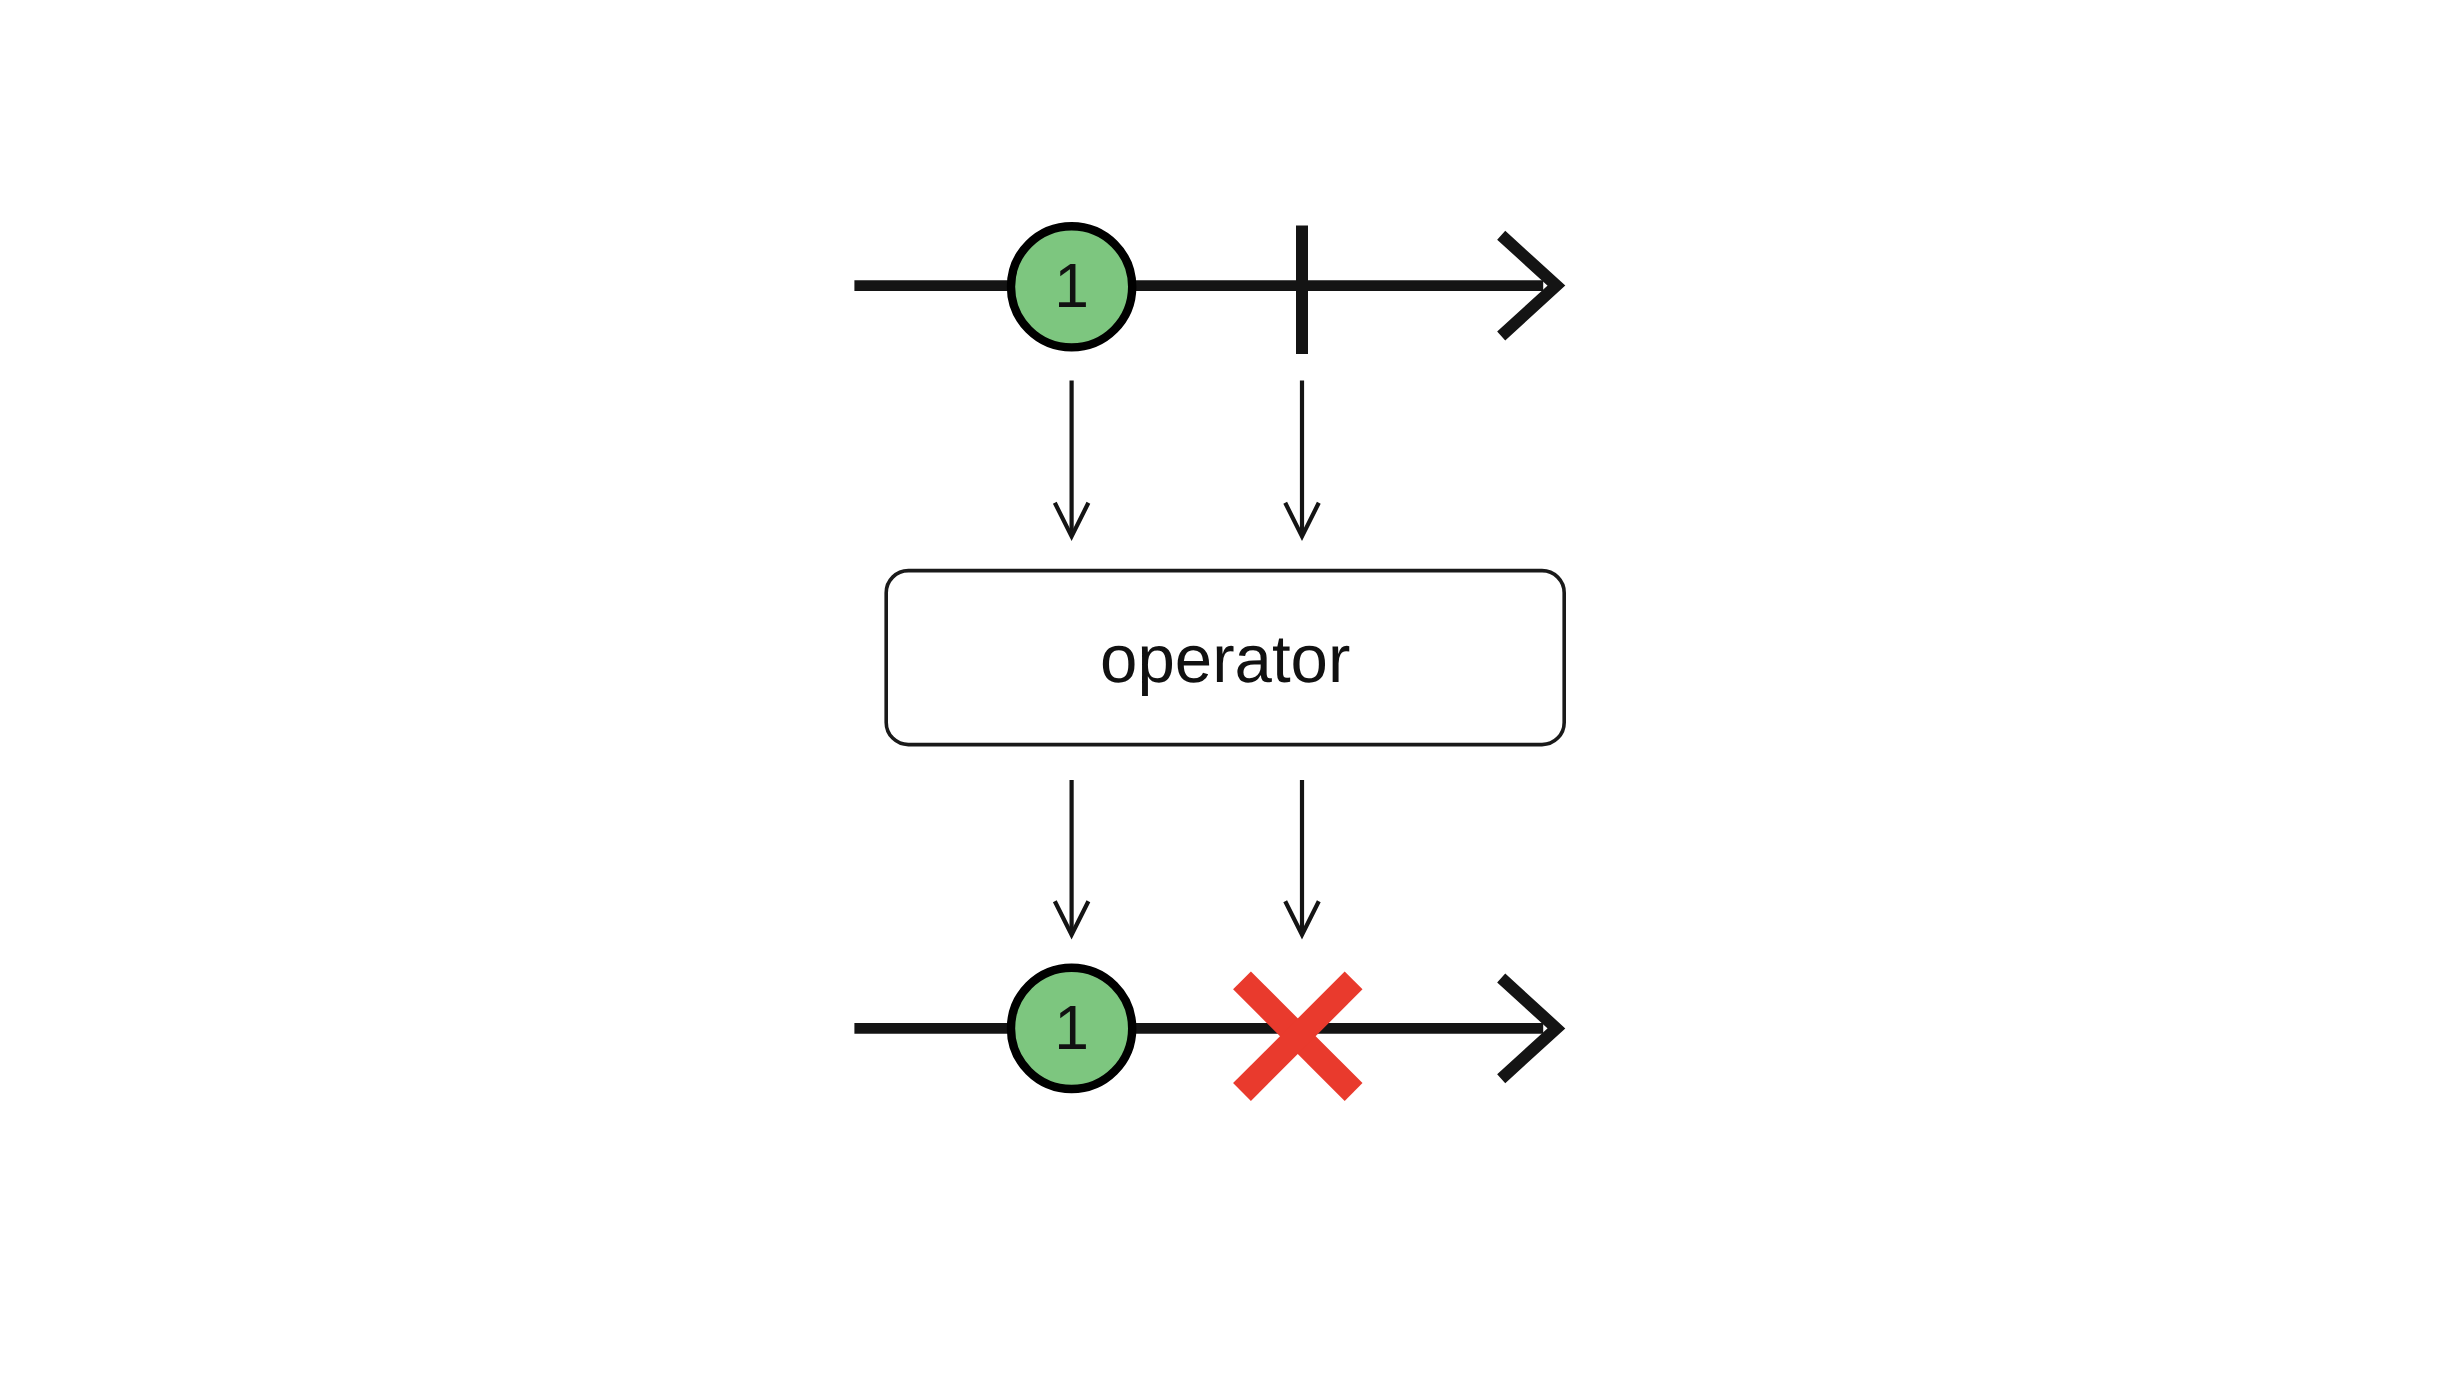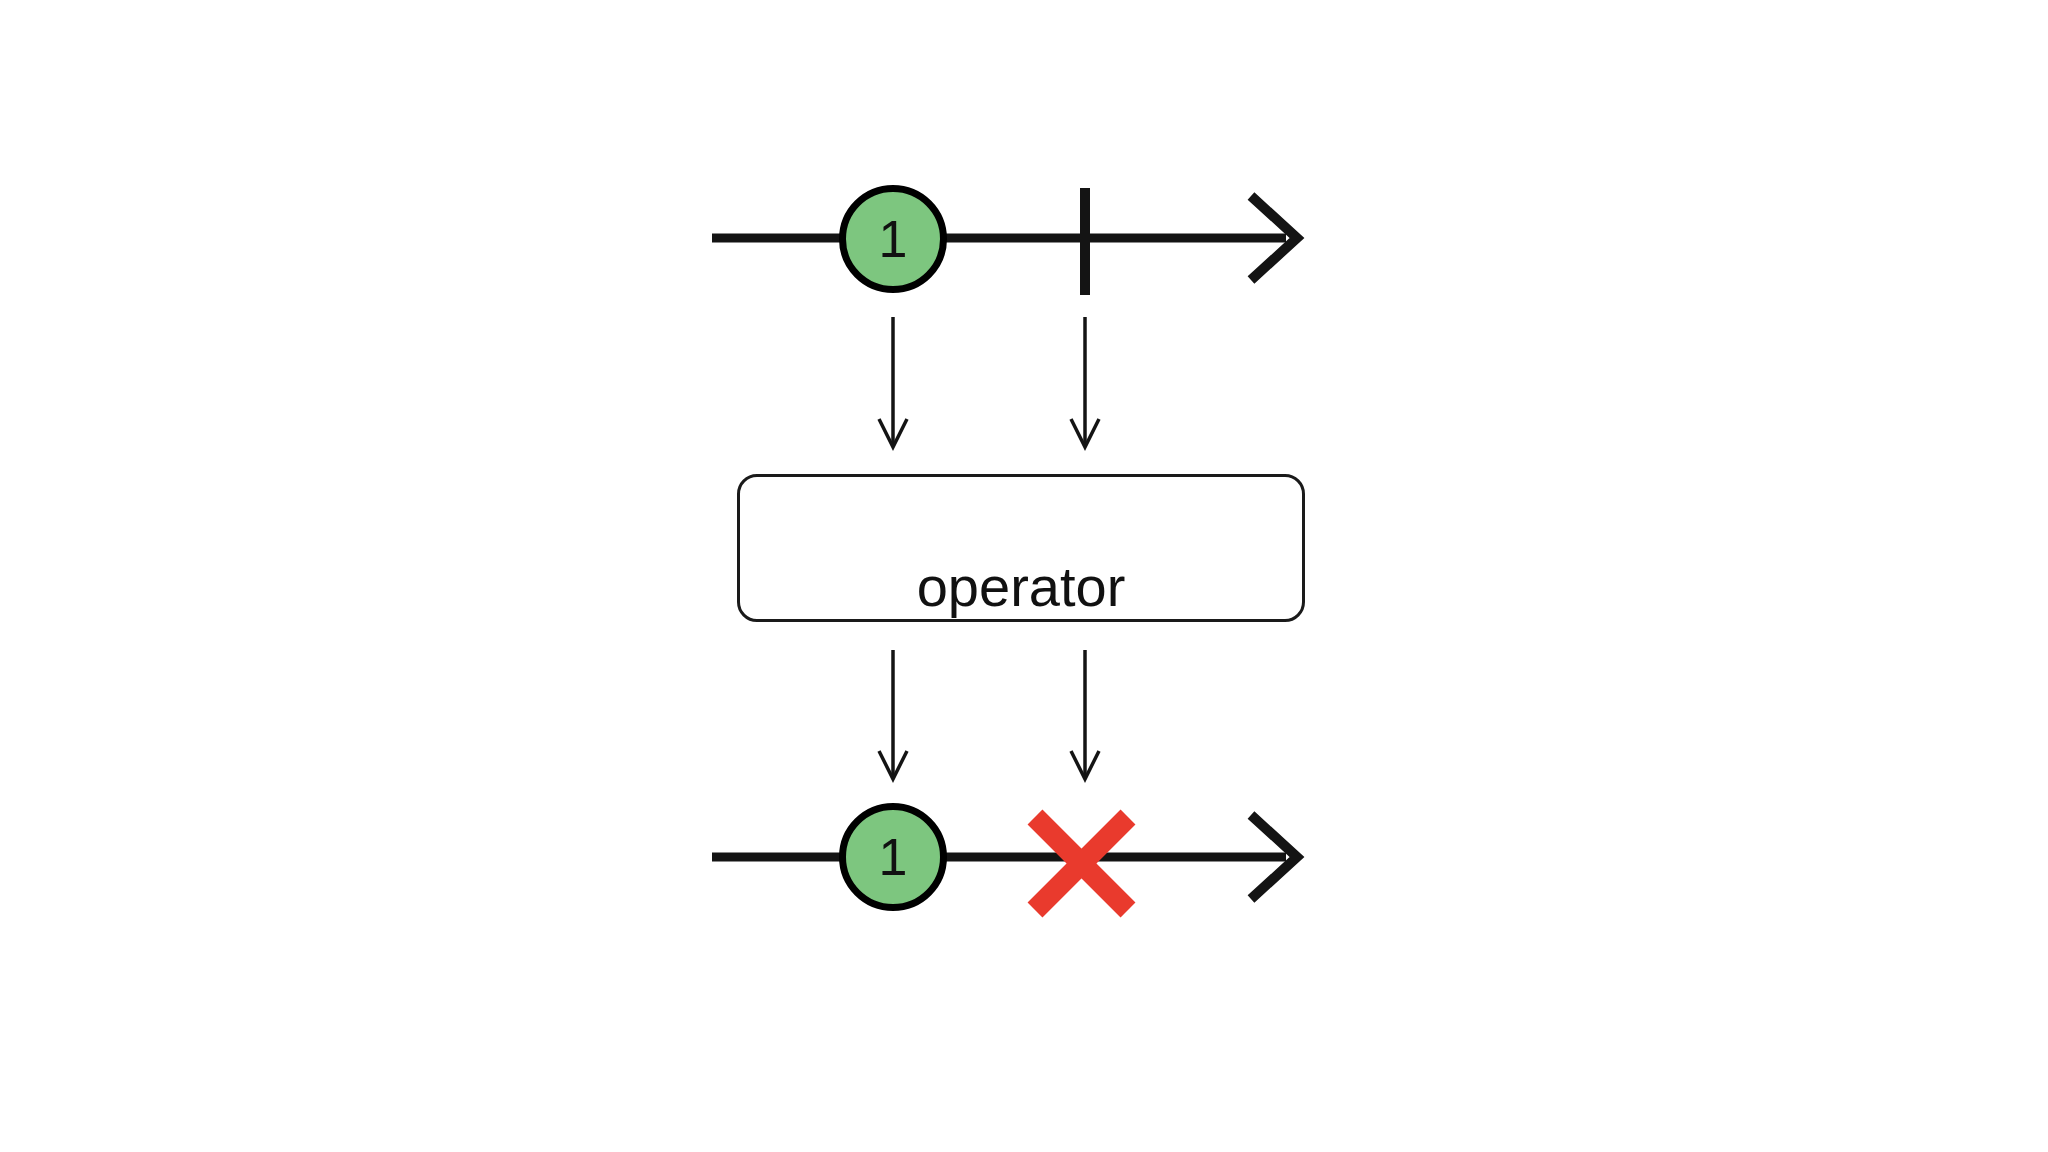--- a/index.html
+++ b/index.html
@@ -55,21 +55,21 @@
     position: absolute;
     left: 737px;
     top: 474px;
     width: 568px;
     height: 148px;
     box-sizing: border-box;
     background: var(--box-background, #ffffff);
     border: 3px solid var(--box-border, #1a1a1a);
     border-radius: 20px;
     display: flex;
-    align-items: flex-end;
+    align-items: center;
     justify-content: center;
     font-size: 56px;
     color: var(--text, #111111);
   }
 </style>
 </head>
 <body>
 
 <div class="canvas">
 

